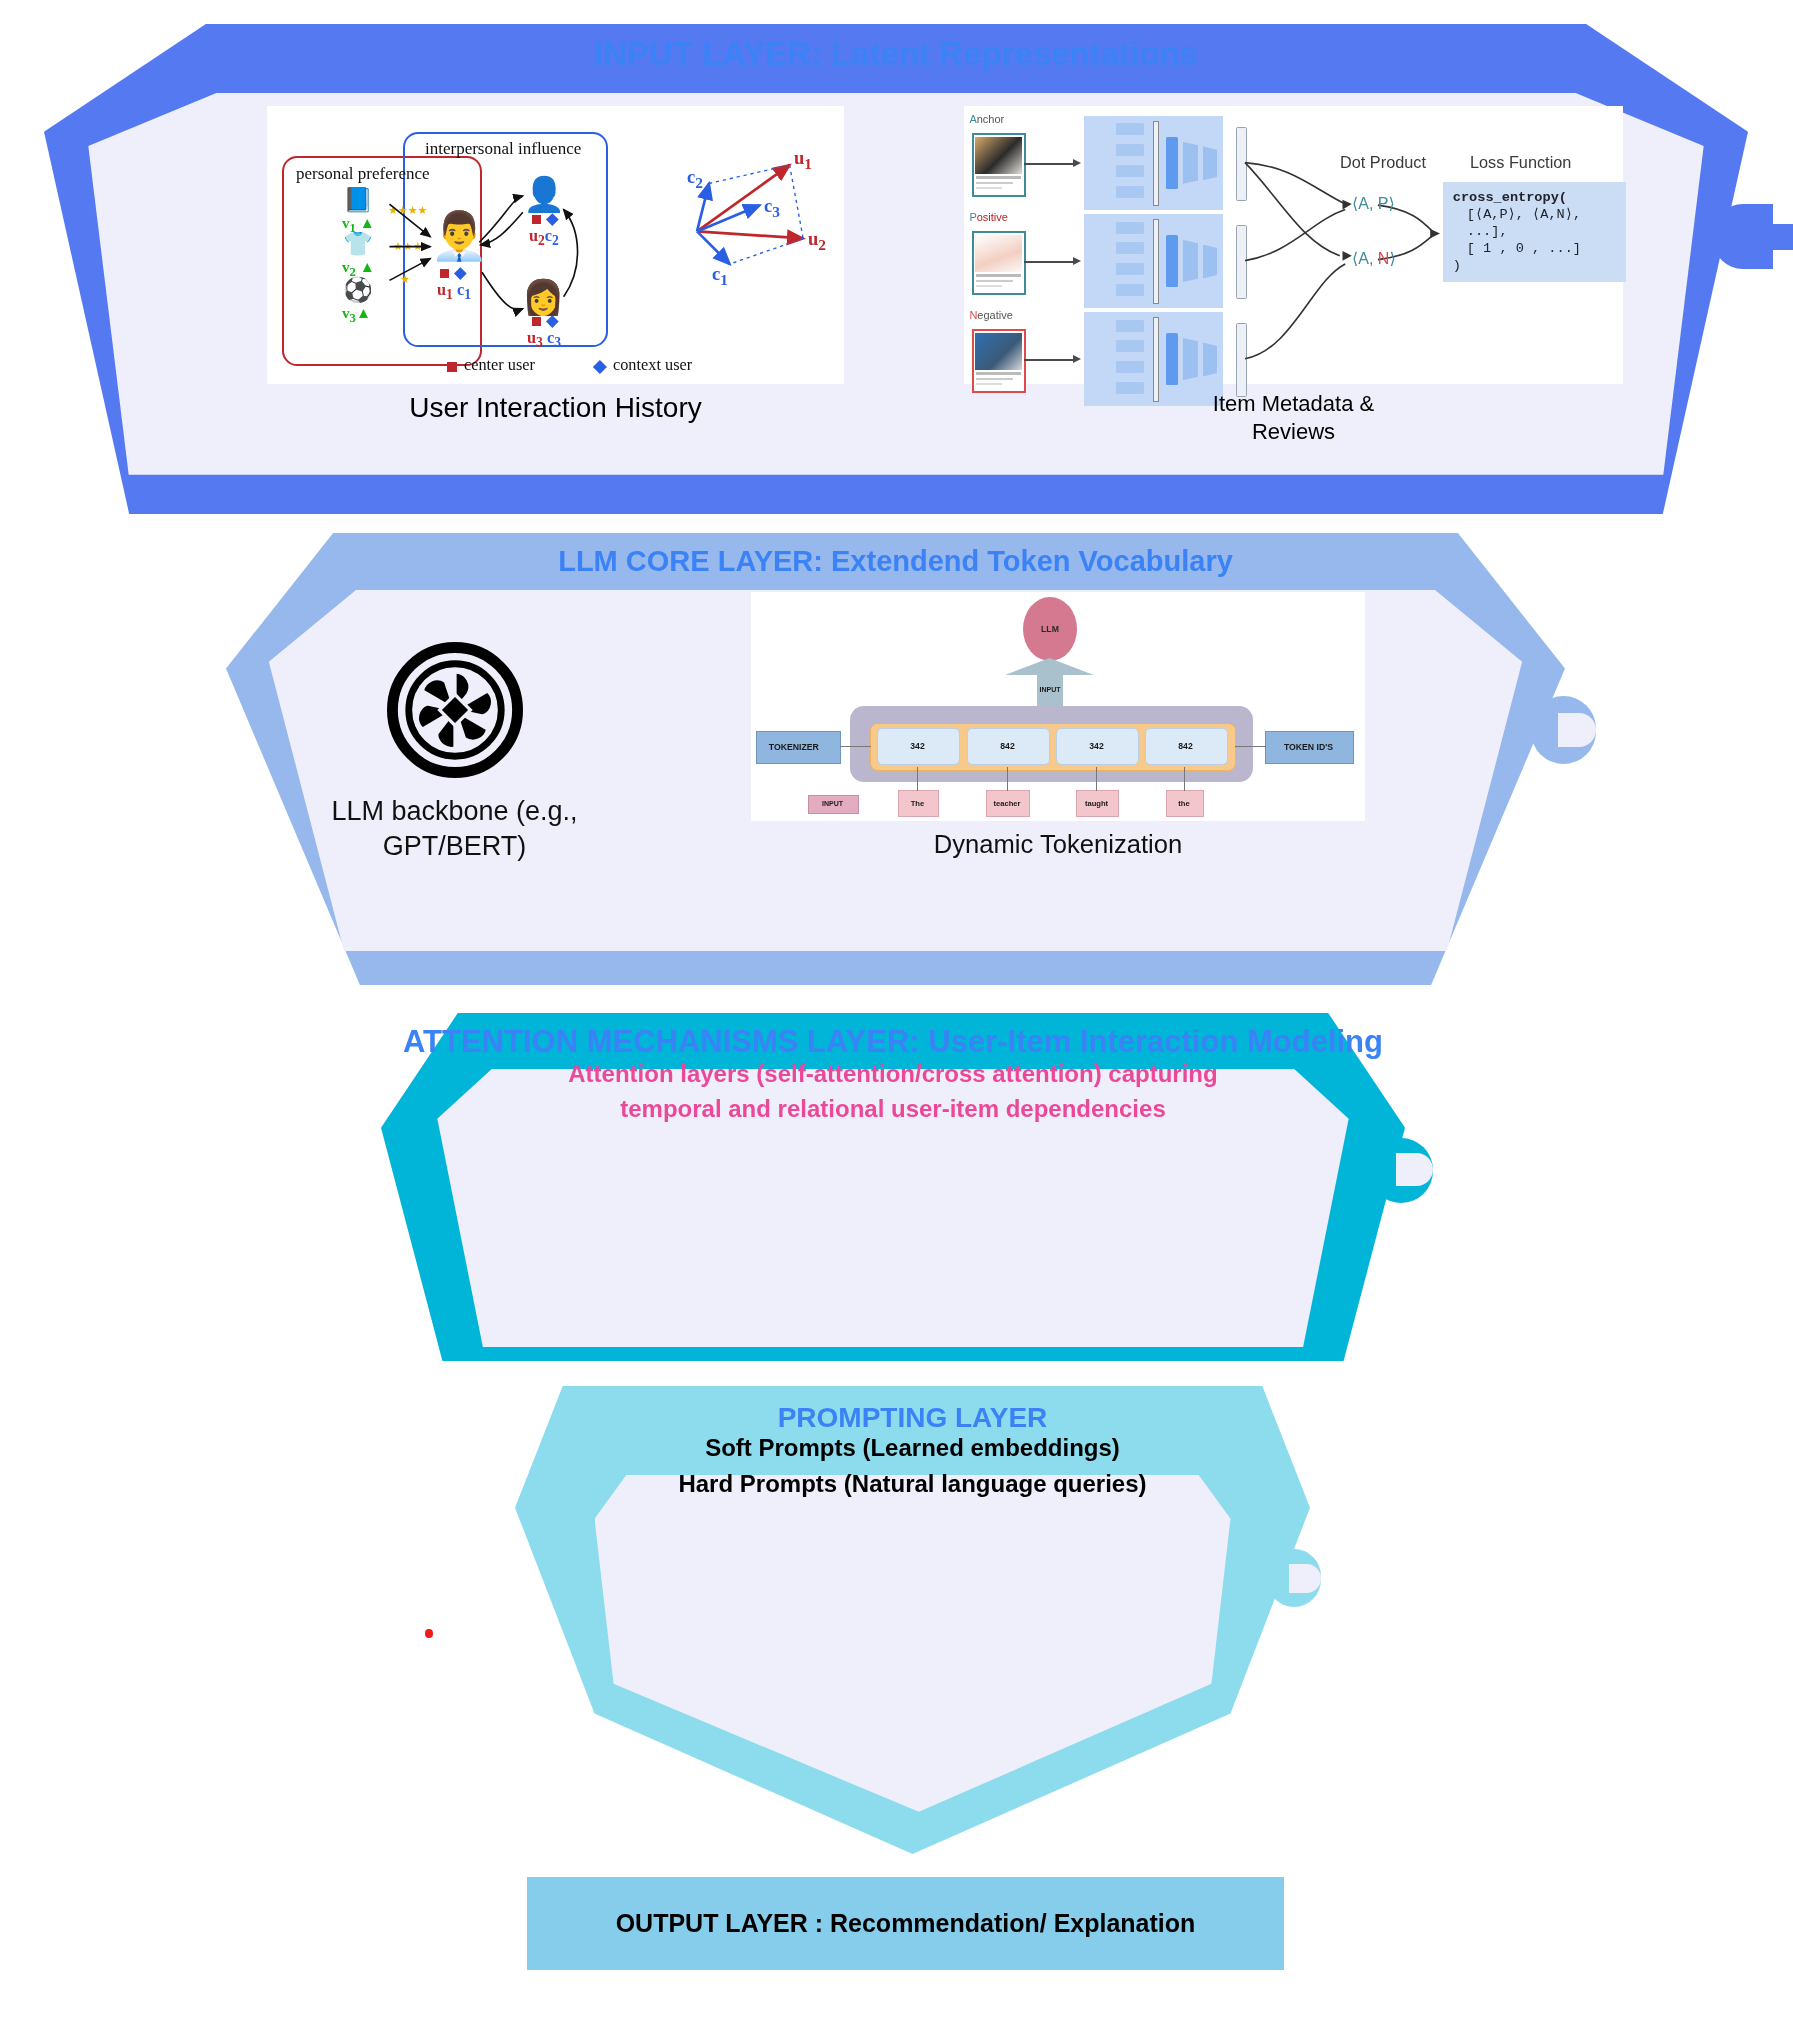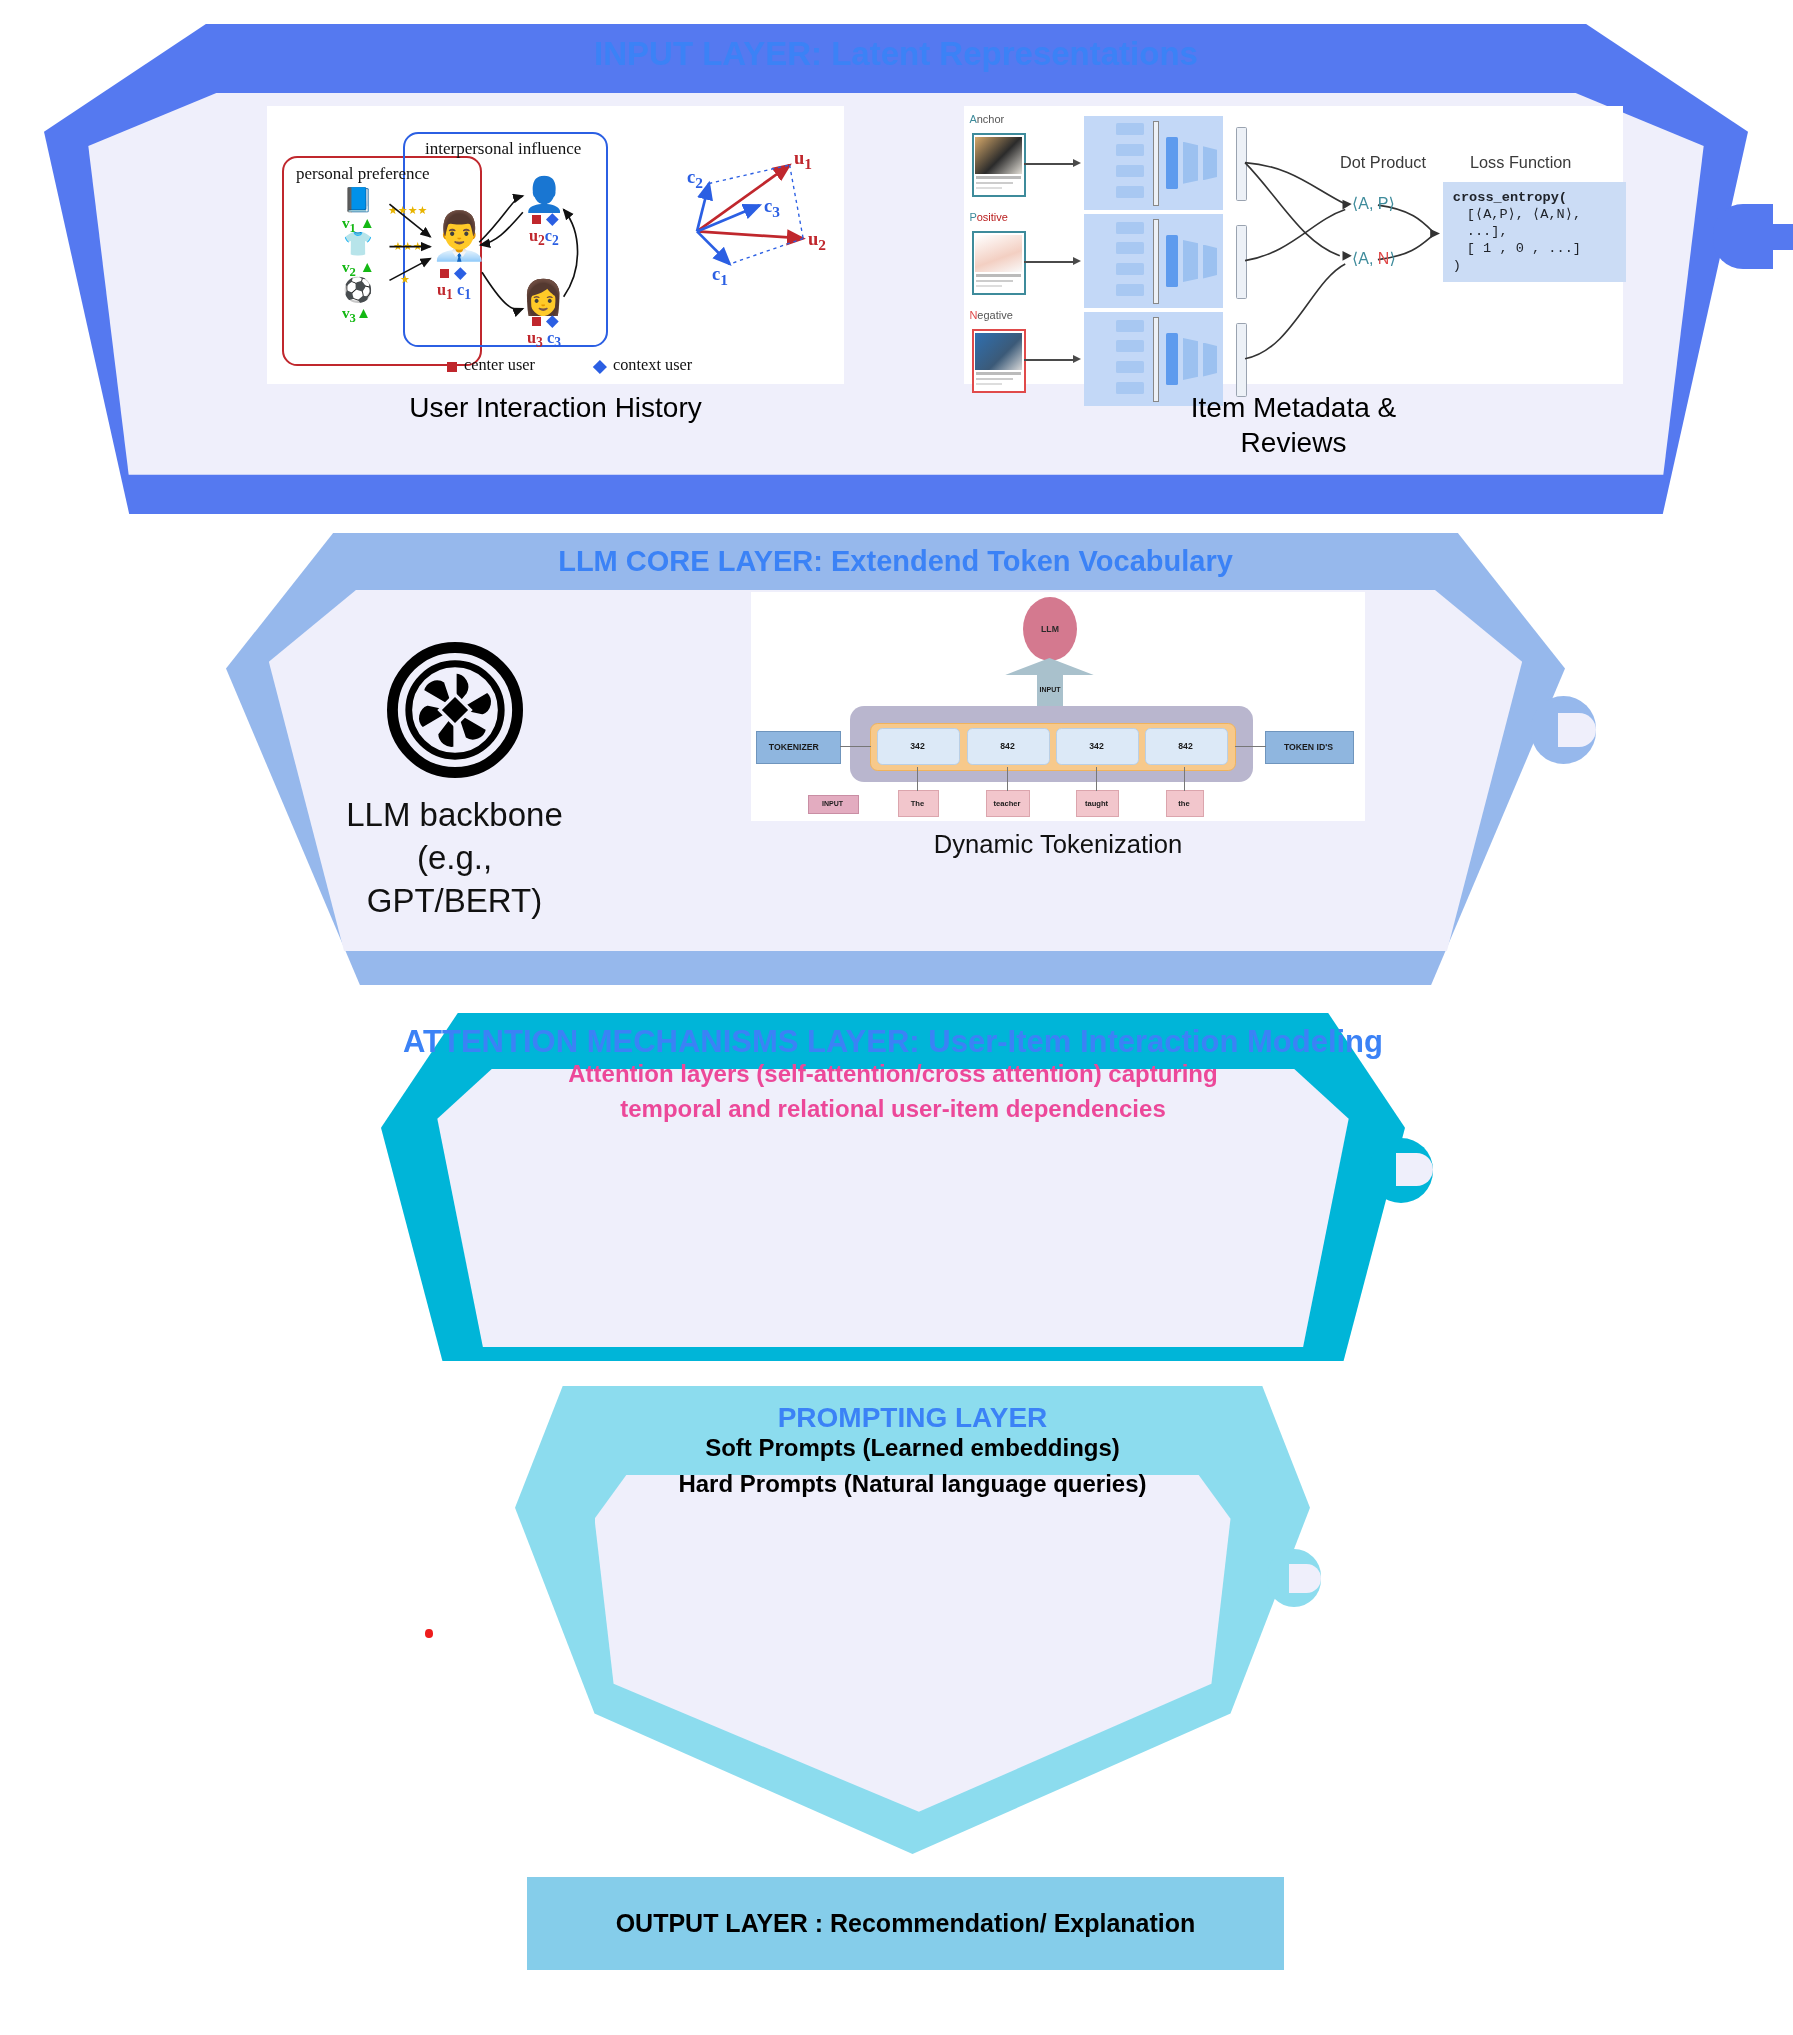--- a/index.html
+++ b/index.html
@@ -58,21 +58,21 @@
   #core-layer{left:226px;top:533px;width:1339px;height:452px;}
   #core-outer{position:absolute;inset:0;background:#96B8EC;
     clip-path:polygon(8% 0%,92% 0%,100% 30%,90% 100%,10% 100%,0% 30%);}
   #core-title{position:absolute;top:12px;left:0;width:100%;font-size:29px;}
   #core-inner{position:absolute;left:3.2%;top:12.5%;width:93.6%;height:80%;background:#EFEFFB;
     clip-path:polygon(7% 0%,93% 0%,100% 20%,94% 100%,6% 100%,0% 20%);}
   .ctab{position:absolute;right:-30.5px;top:163px;width:65px;height:68px;background:#96B8EC;border-radius:33px;}
   .ctab-notch{position:absolute;right:-30.5px;top:180px;width:38px;height:34px;background:#EFEFFB;border-radius:0 19px 19px 0;}
 
   .oai-logo{position:absolute;width:136px;height:136px;}
-  #core-caption1{position:absolute;font-size:33px;color:#111;text-align:center;line-height:1.3;}
+  #core-caption1{position:absolute;font-size:27px;color:#111;text-align:center;line-height:1.3;}
 
   #fig-token{position:absolute;left:525px;top:59px;width:614px;height:229px;background:#ffffff;}
   .tk-label{position:absolute;font-size:8.7px;font-weight:bold;color:#1a1a1a;text-align:center;white-space:nowrap;}
   .tk-blue{position:absolute;background:#8FB6DF;border:0.5px solid #6f95bd;}
   .tk-body{position:absolute;background:#B9B6CE;border-radius:14px;}
   .tk-orange{position:absolute;background:#F7C98B;border:1.1px solid #F0B35C;border-radius:7.6px;}
   .tk-cell{position:absolute;background:#DCE9F7;border:0.5px solid #b9cfe6;border-radius:5.4px;}
   .tk-pink{position:absolute;background:#F2C6CC;border:0.5px solid #dba5ad;}
   .tk-pink2{position:absolute;background:#E3ACC0;border:0.5px solid #c98ea4;}
   .tk-ell{position:absolute;background:#D4798F;border-radius:50%;}
@@ -285,21 +285,21 @@
       <div class="abs" style="left:376px;top:47px;font-size:16.3px;color:#3a3a3a;">Dot Product</div>
       <div class="abs" style="left:506px;top:47px;font-size:16.3px;color:#3a3a3a;">Loss Function</div>
 
       <div class="codebox" style="left:479px;top:76px;width:163px;">
         <div style="font-weight:bold;">cross_entropy(</div>
         <div style="padding-left:14px;">[⟨A,P⟩, ⟨A,N⟩, ...],</div>
         <div style="padding-left:14px;">[   1  ,   0   , ...]</div>
         <div>)</div>
       </div>
     </div>
-    <div class="cap abs" style="left:920px;top:366px;width:659px;font-size:28px;line-height:1.25;">
+    <div class="cap abs" style="left:920px;top:366px;width:659px;font-size:22px;line-height:1.25;">
       <div>Item Metadata &amp;</div>
       <div>Reviews</div>
     </div>
   </div>
 
   <div class="abs" id="core-layer">
     <div id="core-outer"></div>
     <div class="ttl" id="core-title">LLM CORE LAYER: Extendend Token Vocabulary</div>
     <div id="core-inner"></div>
     <div class="ctab"></div>

